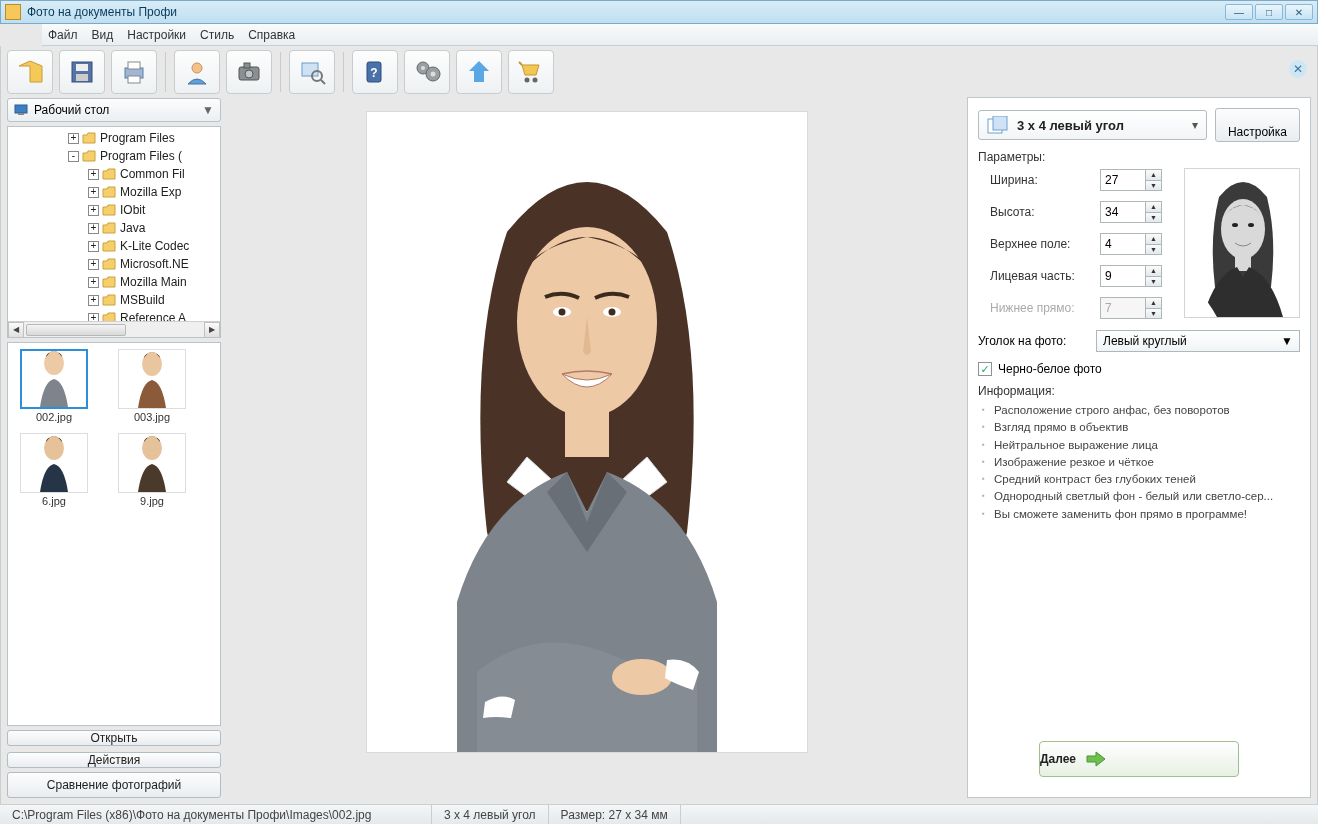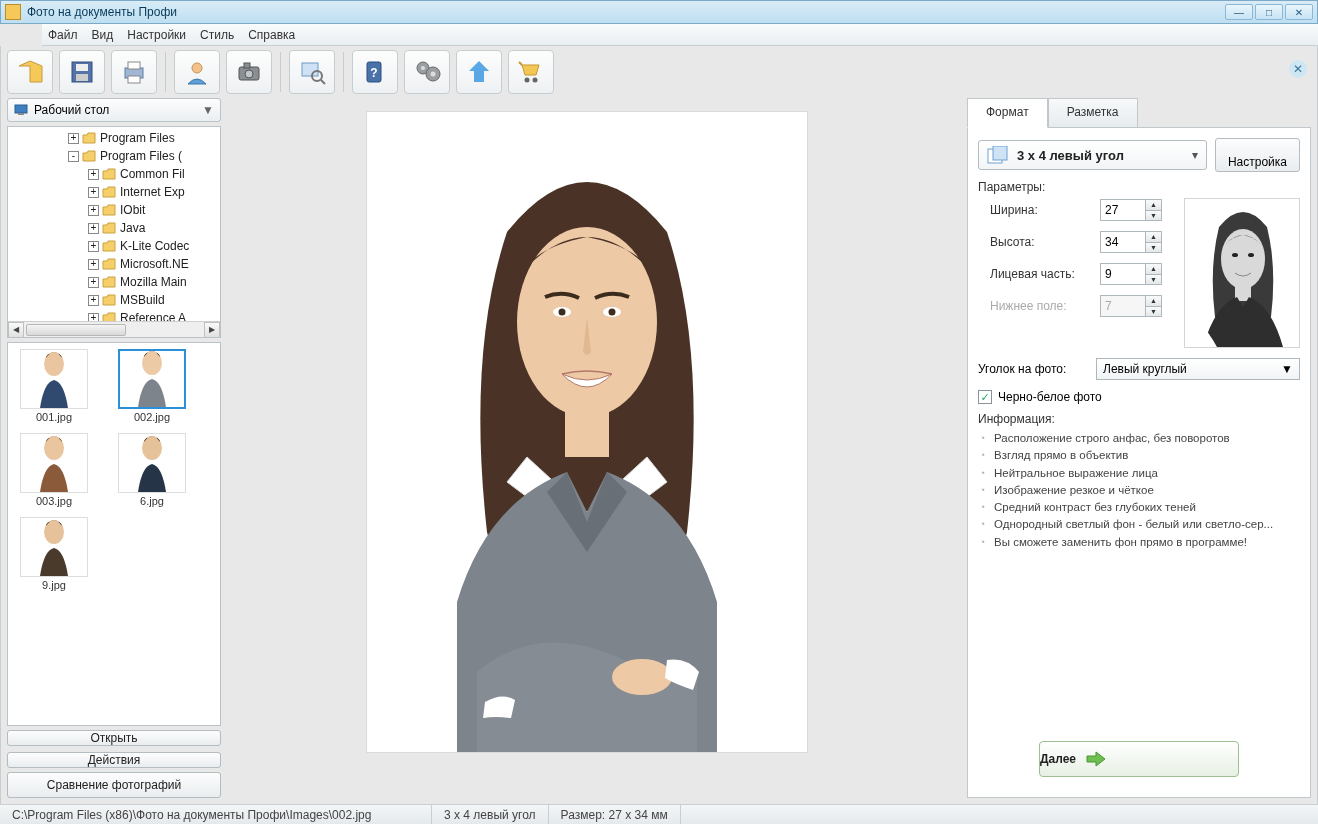--- a/index.html
+++ b/index.html
@@ -250,21 +250,21 @@
               </span>
               <span>Common Fil</span>
             </div>
             <div class="trow" style="padding-left: 80px;">
               <span class="tog">+</span>
               <span class="fico">
                 <svg viewBox="0 0 14 12">
                   <path d="M1 3 L5 3 L6 1 L13 1 L13 11 L1 11 Z" fill="#f6cf6a" stroke="#caa13f"></path>
                 </svg>
               </span>
-              <span>Internet Exp</span>
+              <span>Mozilla Exp</span>
             </div>
             <div class="trow" style="padding-left: 80px;">
               <span class="tog">+</span>
               <span class="fico">
                 <svg viewBox="0 0 14 12">
                   <path d="M1 3 L5 3 L6 1 L13 1 L13 11 L1 11 Z" fill="#f6cf6a" stroke="#caa13f"></path>
                 </svg>
               </span>
               <span>IObit</span>
             </div>
@@ -326,30 +326,20 @@
       <div class="hscroll">
         <div class="ar">◀</div>
         <div class="track">
               <div class="thumb"></div>
             </div>
         <div class="ar">▶</div>
       </div>
     </div>
 
     <div class="thumbs" id="thumbs">
-          <div class="thumb">
-            <div class="timg">
-              <svg class="person" viewBox="0 0 40 60">
-                <ellipse cx="20" cy="16" rx="10" ry="12" fill="#e9c6a0"></ellipse>
-                <path d="M12 10 Q20 -2 28 10 Q28 6 20 4 Q12 6 12 10Z" fill="#5a3a24"></path>
-                <path d="M6 60 Q10 34 20 32 Q30 34 34 60 Z" fill="#2f4a6e"></path>
-              </svg>
-            </div>
-            <div class="tname">001.jpg</div>
-          </div>
           <div class="thumb sel">
             <div class="timg">
               <svg class="person" viewBox="0 0 40 60">
                 <ellipse cx="20" cy="16" rx="10" ry="12" fill="#eccaa5"></ellipse>
                 <path d="M12 10 Q20 -2 28 10 Q28 6 20 4 Q12 6 12 10Z" fill="#3e2b1b"></path>
                 <path d="M6 60 Q10 34 20 32 Q30 34 34 60 Z" fill="#7d848b"></path>
               </svg>
             </div>
             <div class="tname">002.jpg</div>
           </div>
@@ -426,24 +416,20 @@
         <path d="M110 560 Q170 510 250 545 Q300 565 330 560 L330 640 L110 640 Z" fill="#858c93"></path>
         <ellipse cx="275" cy="565" rx="30" ry="18" fill="#edc9a6"></ellipse>
 
         <path d="M300 548 Q320 545 332 560 L326 578 Q308 572 298 566 Z" fill="#fff"></path>
         <path d="M118 590 Q135 580 148 588 L144 606 Q128 604 116 606 Z" fill="#fff"></path>
       </svg>
     </div>
   </div>
 
   <div class="right">
-    <div class="tabs">
-      <div class="tab active">Формат</div>
-      <div class="tab">Разметка</div>
-    </div>
     <div class="rbody">
 
       <div class="fmtrow">
         <div class="fmtsel">
           <svg class="fico" viewBox="0 0 22 18">
                 <rect x="1" y="3" width="14" height="14" fill="#fff" stroke="#6fa1d1"></rect>
                 <rect x="6" y="0" width="14" height="14" fill="#cfe3f5" stroke="#6fa1d1"></rect>
               </svg>
           <span class="ftxt">3 x 4 левый угол</span>
           <span class="fdrop">▾</span>
@@ -469,31 +455,41 @@
                   <label>Высота:</label>
                   <div class="spin">
                     <input value="34" style="">
                     <div class="sbtns">
                       <div>▲</div>
                       <div>▼</div>
                     </div>
                   </div>
                 </div>
             <div class="pf">
+                  <label>Верхнее поле:</label>
+                  <div class="spin">
+                    <input value="4" style="">
+                    <div class="sbtns">
+                      <div>▲</div>
+                      <div>▼</div>
+                    </div>
+                  </div>
+                </div>
+            <div class="pf">
                   <label>Лицевая часть:</label>
                   <div class="spin">
                     <input value="9" style="">
                     <div class="sbtns">
                       <div>▲</div>
                       <div>▼</div>
                     </div>
                   </div>
                 </div>
             <div class="pf dis">
-                  <label>Нижнее поле:</label>
+                  <label>Нижнее прямо:</label>
                   <div class="spin">
                     <input disabled="" value="7" style="">
                     <div class="sbtns">
                       <div>▲</div>
                       <div>▼</div>
                     </div>
                   </div>
                 </div>
           </div>
           <div class="preview">

